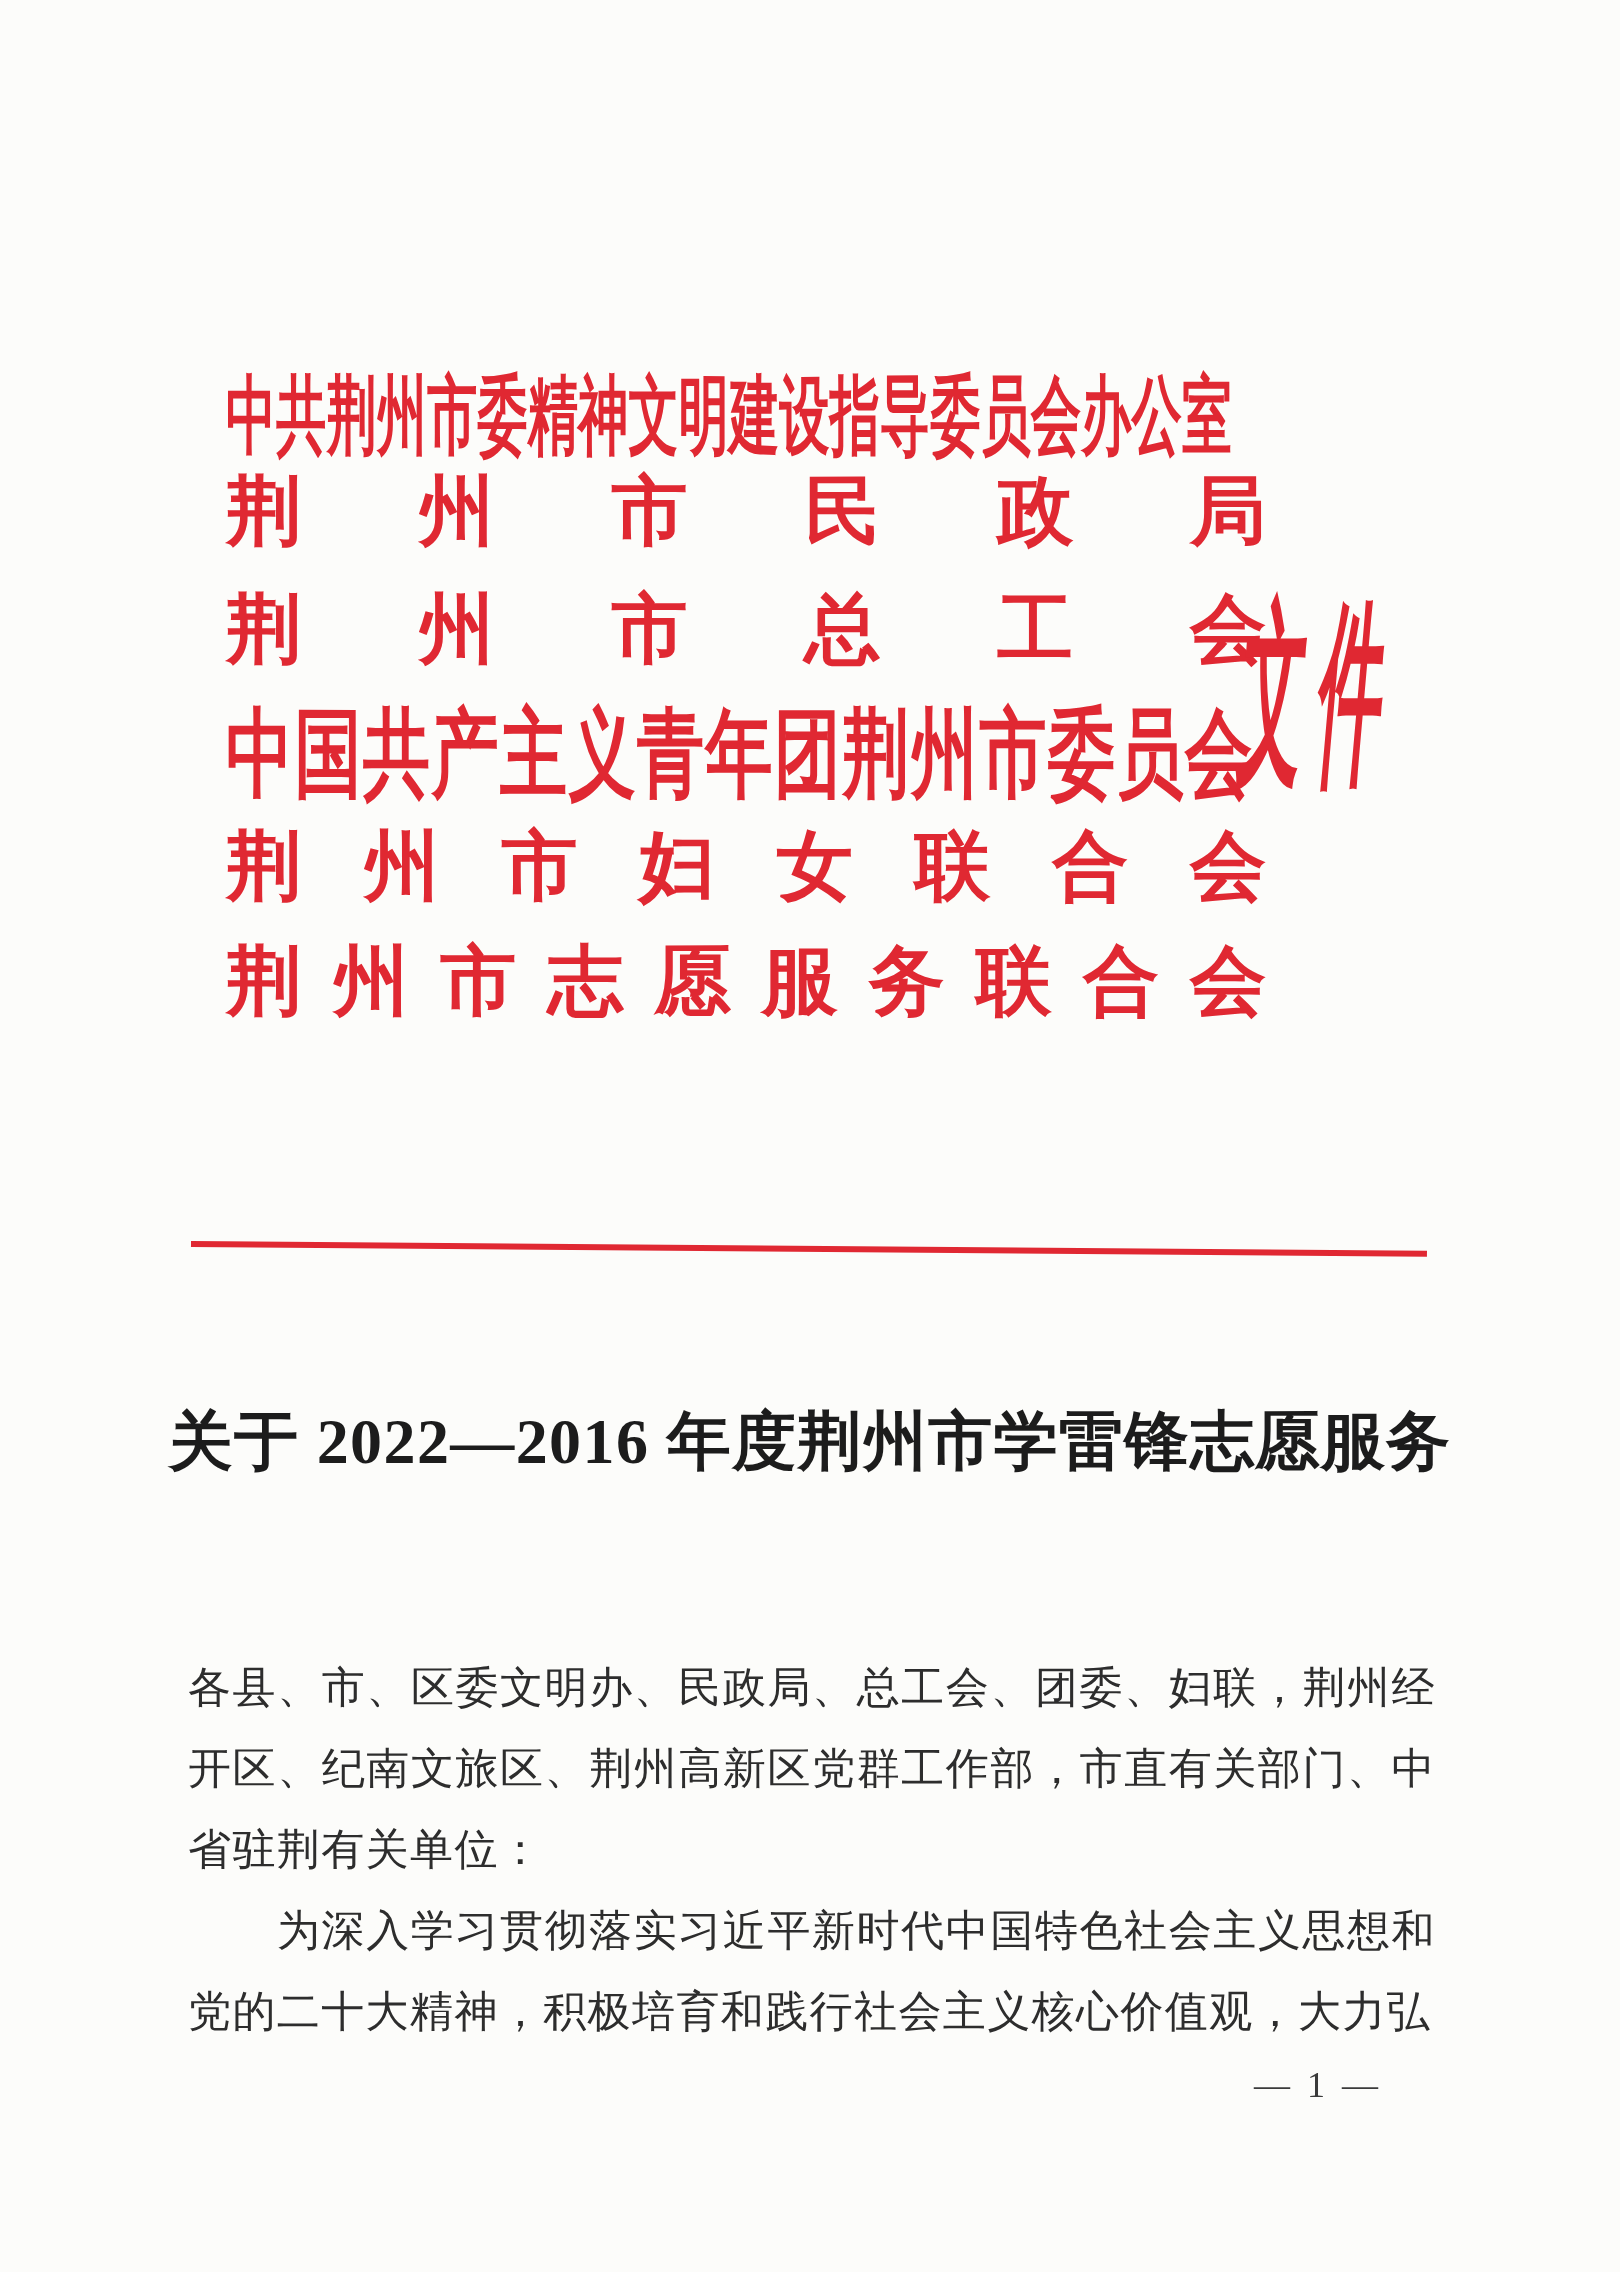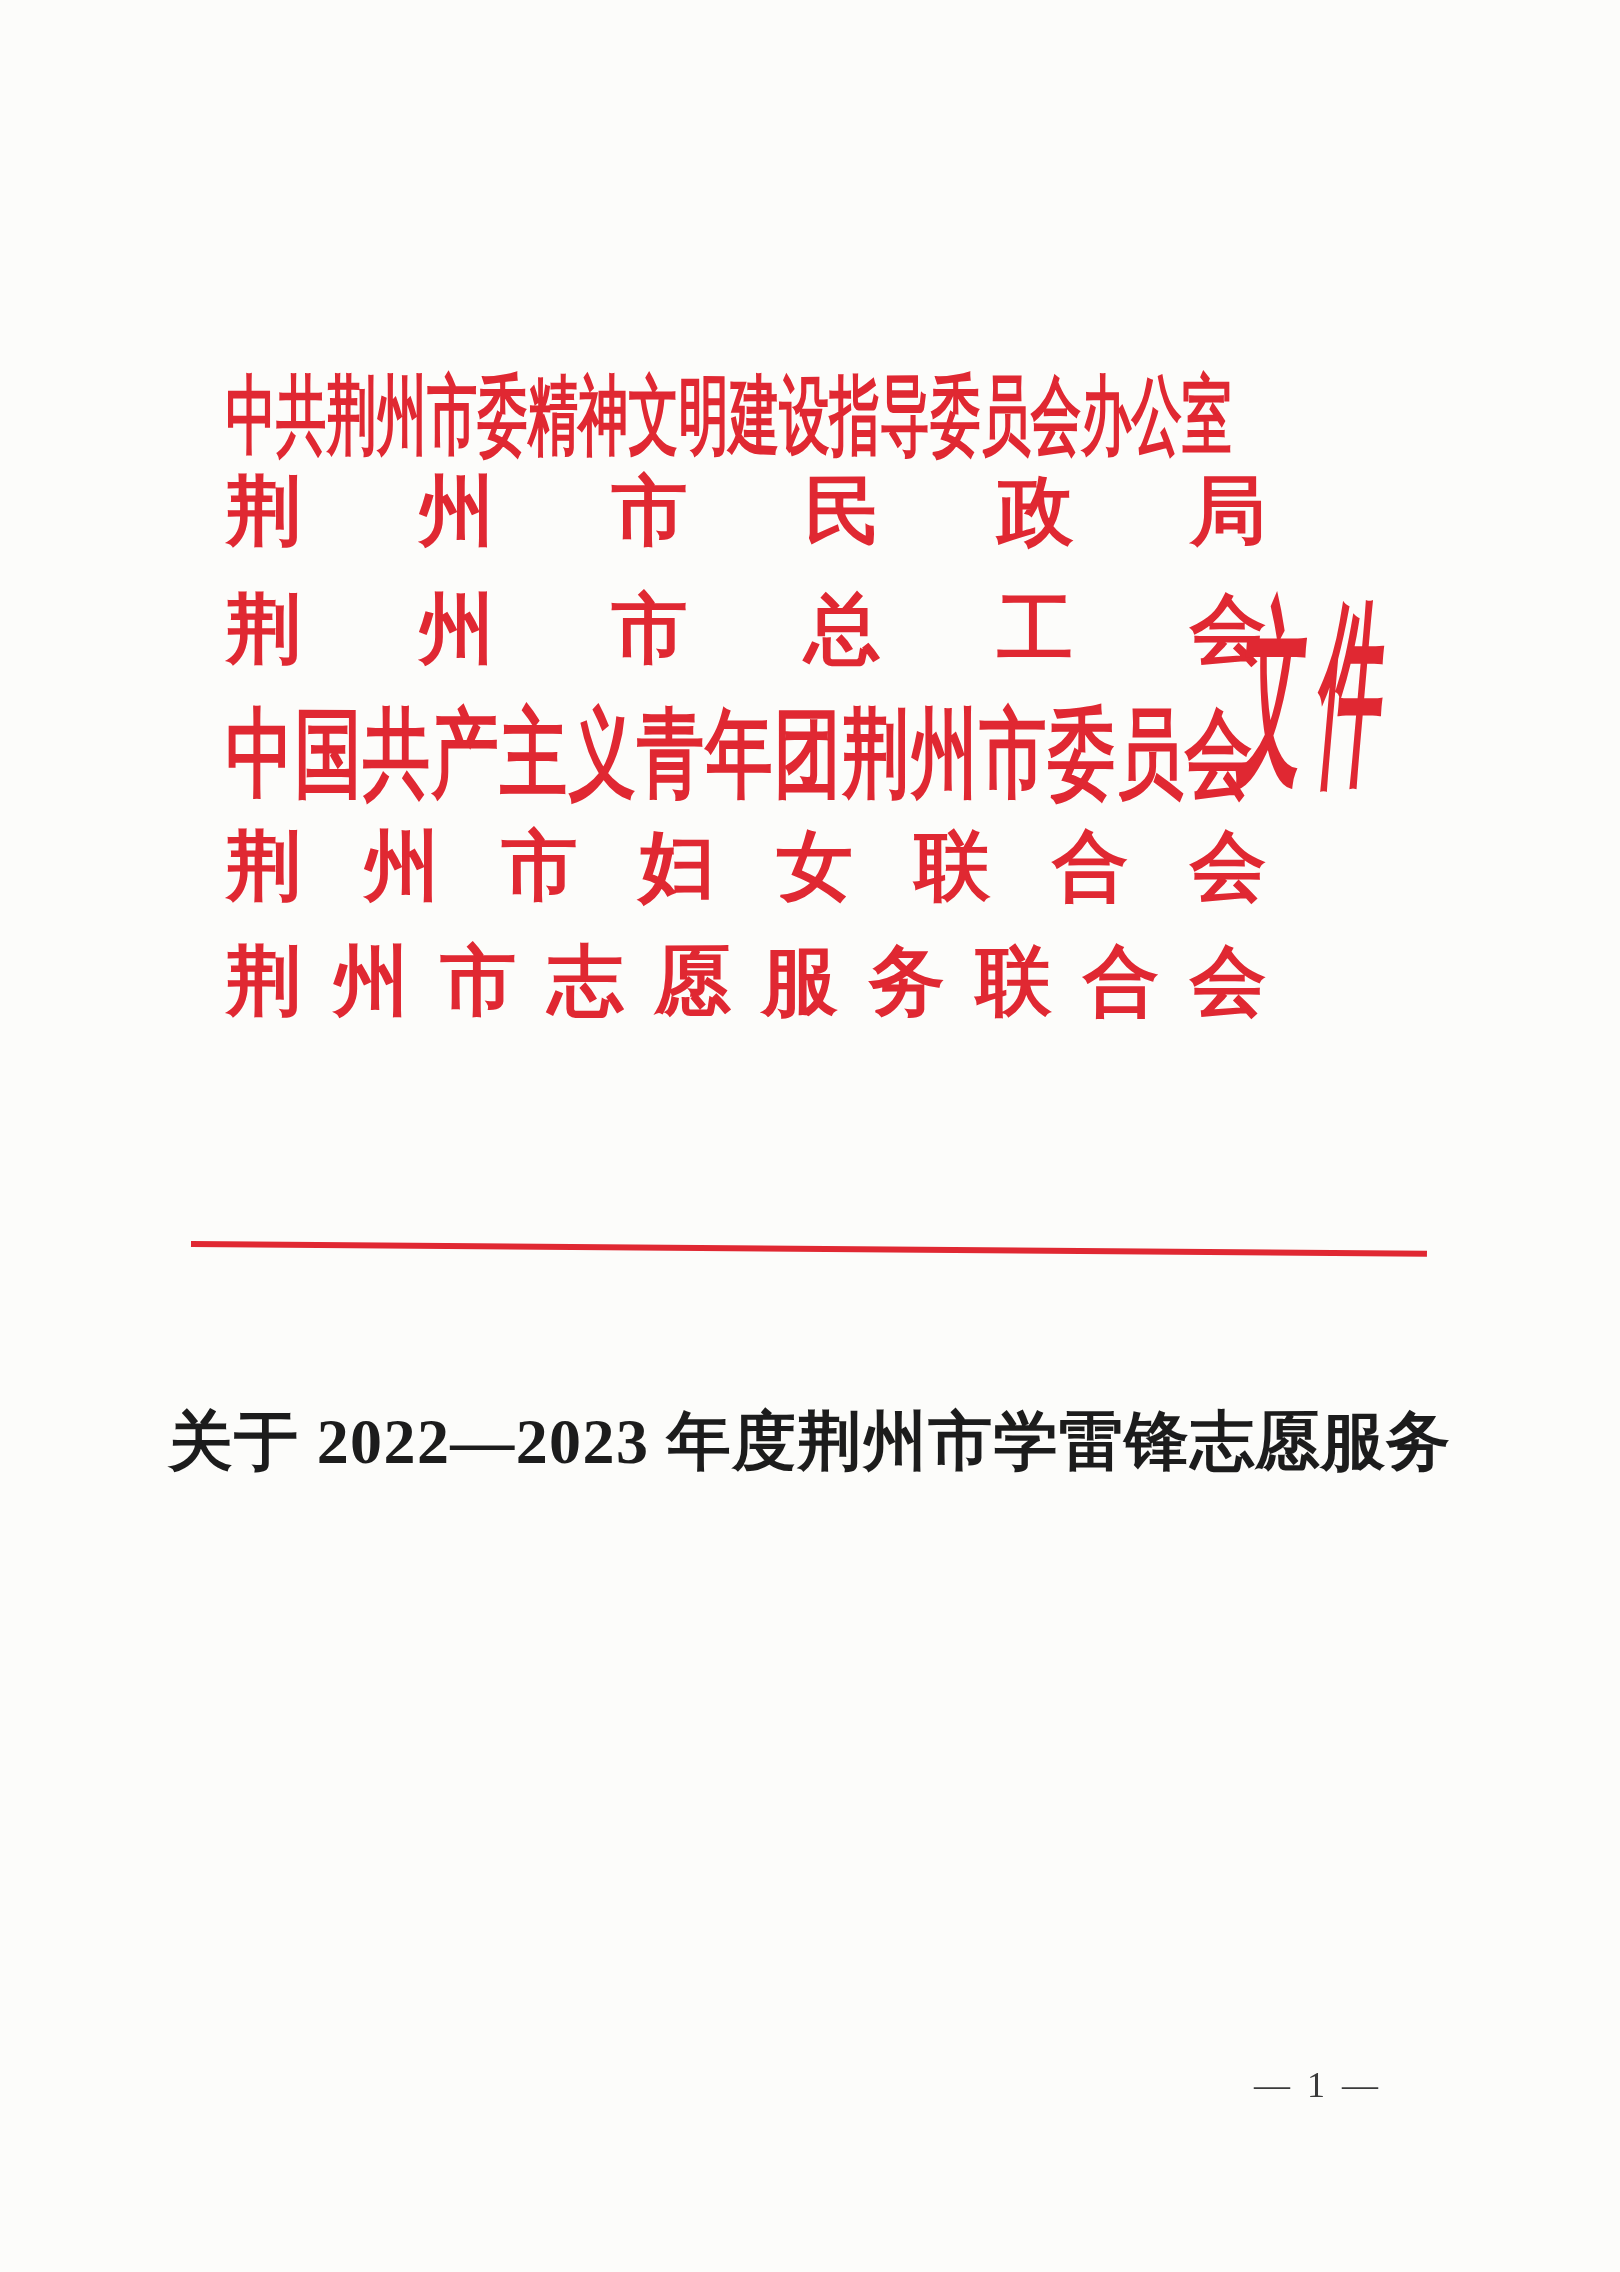--- a/index.html
+++ b/index.html
@@ -197,20 +197,24 @@
     <span class="file-label-inner justify-chars">
         <span>文</span>
         <span>件</span>
       </span>
   </div>
 
 
   <div class="red-rule"></div>
 
   <h1 class="title">
-    <div class="title-line">关于 2022—2023 年度荆州市学雷锋志愿服务</div>
+    <div class="title-line">关于 2022—2016 年度荆州市学雷锋志愿服务</div>
   </h1>
 
+  <div class="body-text">
+    <p class="para">各县、市、区委文明办、民政局、总工会、团委、妇联，荆州经开区、纪南文旅区、荆州高新区党群工作部，市直有关部门、中省驻荆有关单位：</p>
+    <p class="para indent">为深入学习贯彻落实习近平新时代中国特色社会主义思想和党的二十大精神，积极培育和践行社会主义核心价值观，大力弘</p>
+  </div>
 
   <div class="page-number">— 1 —</div>
 
 </div>
 
 
 </body></html>

